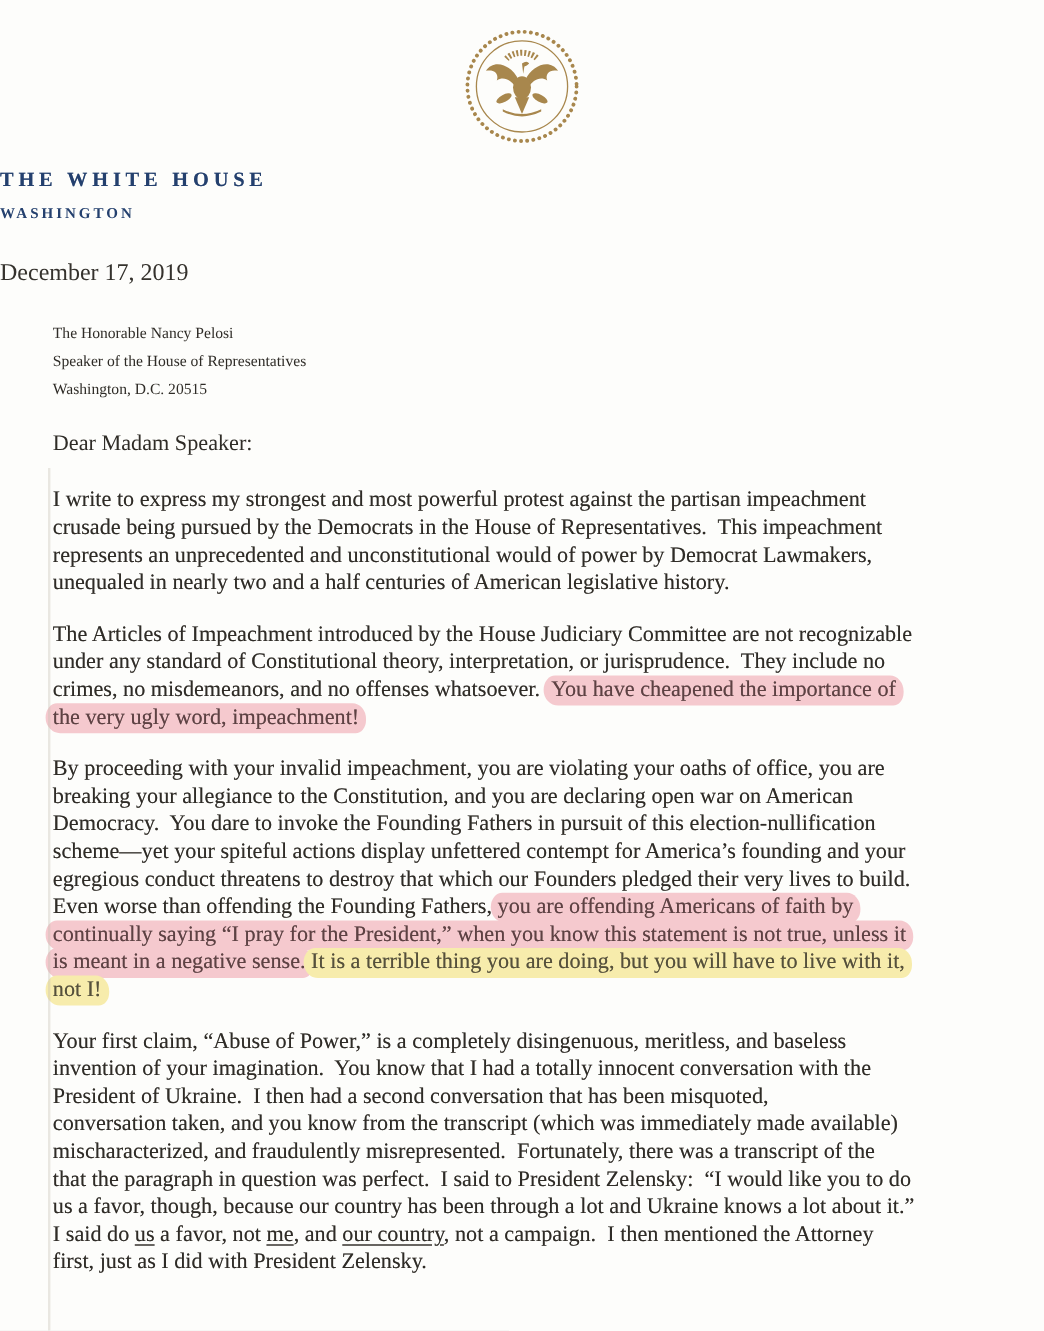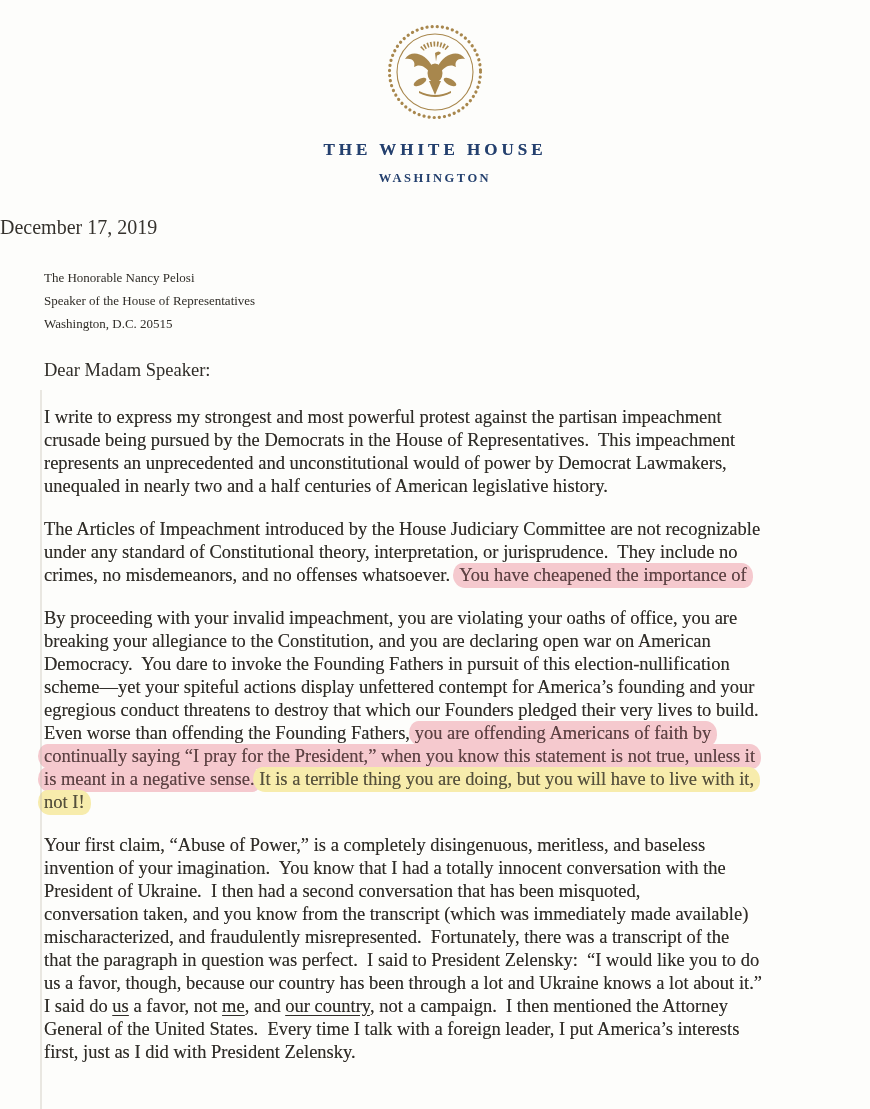--- a/index.html
+++ b/index.html
@@ -10,21 +10,21 @@
     background:#fdfdfb;
     overflow:hidden;
     font-family:"Liberation Serif","DejaVu Serif",serif;
     color:#2f2c27;
   }
   .scan-line{
     position:absolute;left:40px;top:390px;height:719px;width:2px;
     background:rgba(195,190,178,0.35);
     pointer-events:none;
   }
-  .letterhead{padding-top:22px;text-align:center;}
+  .letterhead{padding-top:22px;text-align:left;}
   .seal{display:block;margin:0 auto;width:100px;height:100px;}
   .wh-title{
     margin-top:18px;
     color:var(--navy,#24406e);
     font-weight:700;
     font-size:17px;
     letter-spacing:4px;
     text-shadow:0 0 .4px rgba(36,64,110,.6);
   }
   .wh-sub{
@@ -96,20 +96,21 @@
       <div class="para">
         <div class="line"><span>I write to express my strongest and most powerful protest against the partisan impeachment</span></div>
         <div class="line"><span>crusade being pursued by the Democrats in the House of Representatives.  This impeachment</span></div>
         <div class="line"><span>represents an unprecedented and unconstitutional would of power by Democrat Lawmakers,</span></div>
         <div class="line"><span>unequaled in nearly two and a half centuries of American legislative history.</span></div>
       </div>
       <div class="para">
         <div class="line"><span>The Articles of Impeachment introduced by the House Judiciary Committee are not recognizable</span></div>
         <div class="line"><span>under any standard of Constitutional theory, interpretation, or jurisprudence.  They include no</span></div>
         <div class="line"><span>crimes, no misdemeanors, and no offenses whatsoever.  </span><span class="mark mark-pink">You have cheapened the importance of</span></div>
+        <div class="line"><span class="mark mark-pink">the very ugly word, impeachment!</span></div>
       </div>
       <div class="para">
         <div class="line"><span>By proceeding with your invalid impeachment, you are violating your oaths of office, you are</span></div>
         <div class="line"><span>breaking your allegiance to the Constitution, and you are declaring open war on American</span></div>
         <div class="line"><span>Democracy.  You dare to invoke the Founding Fathers in pursuit of this election-nullification</span></div>
         <div class="line"><span>scheme—yet your spiteful actions display unfettered contempt for America’s founding and your</span></div>
         <div class="line"><span>egregious conduct threatens to destroy that which our Founders pledged their very lives to build.</span></div>
         <div class="line"><span>Even worse than offending the Founding Fathers, </span><span class="mark mark-pink">you are offending Americans of faith by</span></div>
         <div class="line"><span class="mark mark-pink">continually saying “I pray for the President,” when you know this statement is not true, unless it</span></div>
         <div class="line"><span class="mark mark-pink">is meant in a negative sense.</span><span> </span><span class="mark mark-yellow">It is a terrible thing you are doing, but you will have to live with it,</span></div>
@@ -117,17 +118,16 @@
       </div>
       <div class="para">
         <div class="line"><span>Your first claim, “Abuse of Power,” is a completely disingenuous, meritless, and baseless</span></div>
         <div class="line"><span>invention of your imagination.  You know that I had a totally innocent conversation with the</span></div>
         <div class="line"><span>President of Ukraine.  I then had a second conversation that has been misquoted,</span></div>
         <div class="line"><span>conversation taken, and you know from the transcript (which was immediately made available)</span></div>
         <div class="line"><span>mischaracterized, and fraudulently misrepresented.  Fortunately, there was a transcript of the</span></div>
         <div class="line"><span>that the paragraph in question was perfect.  I said to President Zelensky:  “I would like you to do</span></div>
         <div class="line"><span>us a favor, though, because our country has been through a lot and Ukraine knows a lot about it.”</span></div>
         <div class="line"><span>I said do </span><span class="ul">us</span><span> a favor, not </span><span class="ul">me</span><span>, and </span><span class="ul">our country</span><span>, not a campaign.  I then mentioned the Attorney</span></div>
-        <div class="line"><span>General of the United States.  Every time I talk with a foreign leader, I put America’s interests</span></div>
         <div class="line"><span>first, just as I did with President Zelensky.</span></div>
       </div>
     </div>
 </div>
 
 </body></html>

